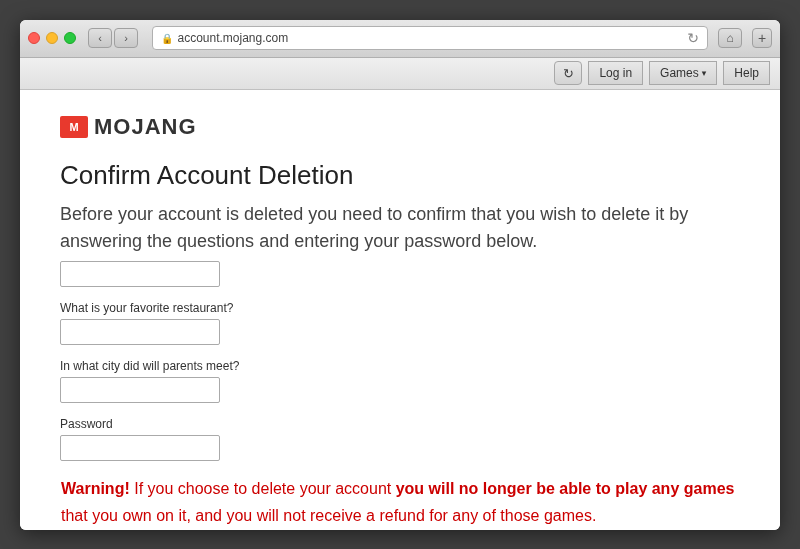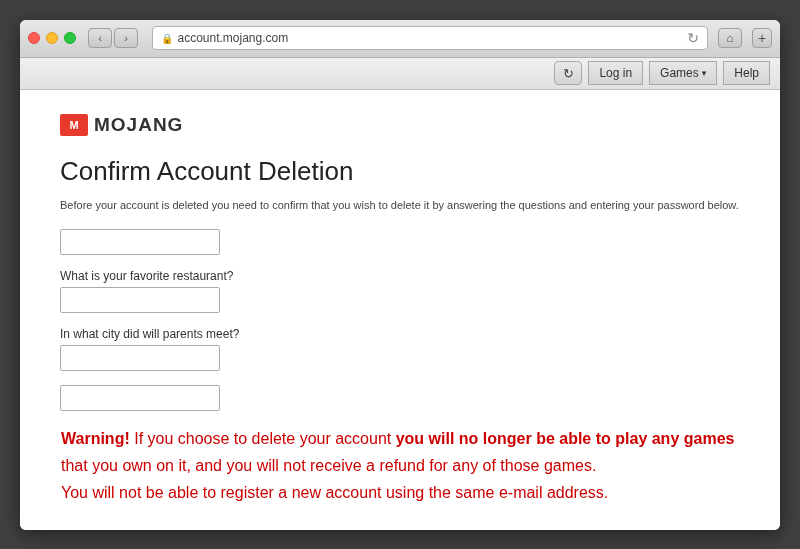--- a/index.html
+++ b/index.html
@@ -198,39 +198,39 @@
       align-items: center;
       justify-content: center;
       color: white;
       font-size: 11px;
       font-weight: bold;
       border-radius: 2px;
       font-family: Arial, sans-serif;
     }
 
     .mojang-text {
-      font-size: 19px;
+      font-size: 22px;
       font-weight: bold;
       color: #333;
       letter-spacing: 1px;
       font-family: Arial, sans-serif;
     }
 
     .page-title {
       font-size: 26px;
       font-weight: normal;
       color: #222;
       margin-bottom: 10px;
       font-family: Arial, sans-serif;
     }
 
     .page-description {
-      font-size: 11px;
+      font-size: 18px;
       color: #444;
-      margin-bottom: 16px;
+      margin-bottom: 6px;
       line-height: 1.5;
     }
 
     .form-group {
       margin-bottom: 14px;
     }
 
     .form-label {
       display: block;
       font-size: 12px;
@@ -323,20 +323,21 @@
       <label class="form-label">What is your favorite restaurant?</label>
       <input class="form-input" type="text" value="" style="">
     </div>
 
     <div class="form-group">
       <label class="form-label">In what city did will parents meet?</label>
       <input class="form-input" type="text" value="" style="">
     </div>
 
     <div class="form-group">
+      <label class="form-label">Password</label>
       <input class="form-input" type="password" value="" style="">
     </div>
 
     <div class="warning-section">
       <div class="warning-line1">
         <strong>Warning!</strong>
         <span> If you choose to delete your account </span>
         <strong>you will no longer be able to play any games</strong>
         <span> that you own on it, and you will not receive a refund for any of those games.</span>
       </div>

